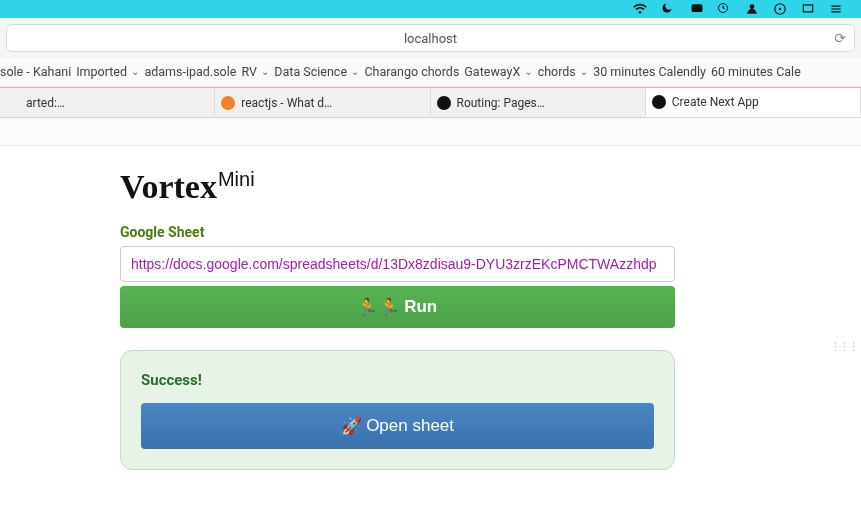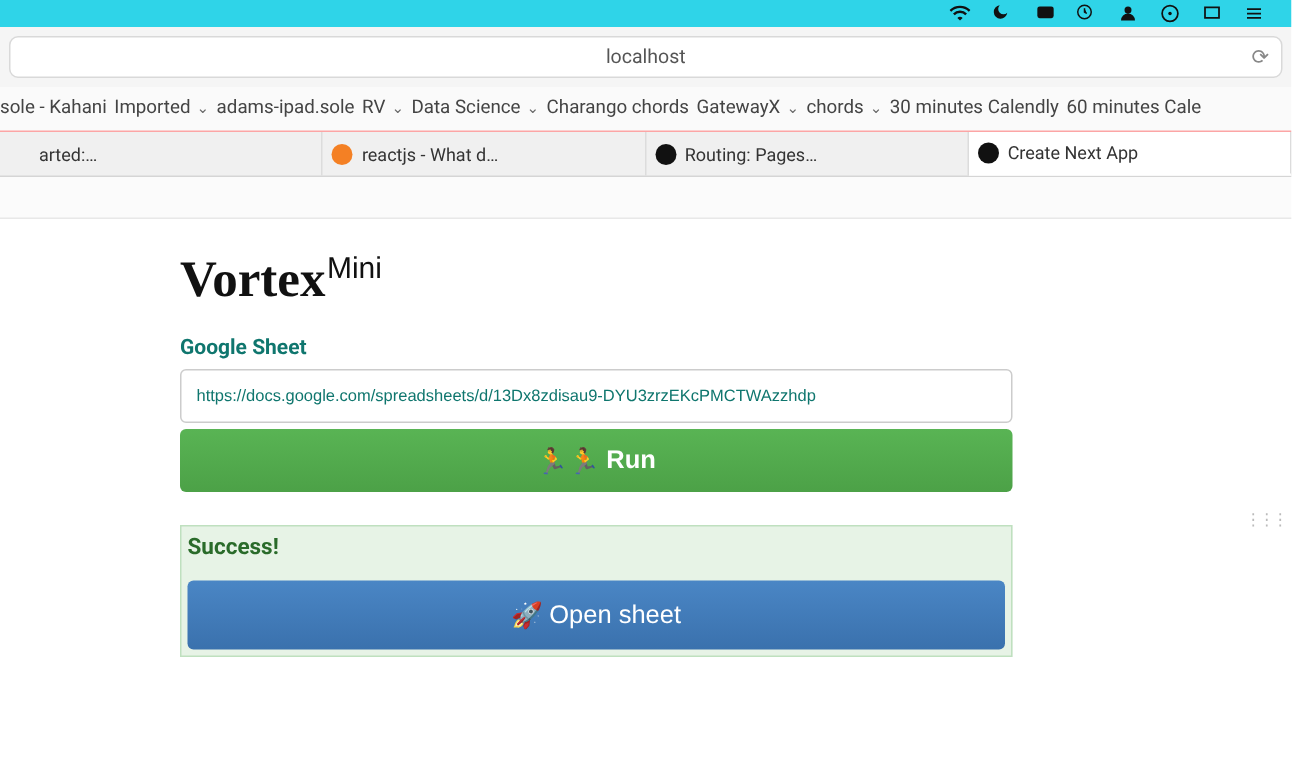--- a/index.html
+++ b/index.html
@@ -109,32 +109,32 @@
     .logo sup {
       font-size: 20px;
       font-weight: 400;
       vertical-align: super;
       font-family: -apple-system, sans-serif;
       margin-left: 1px;
     }
     .field-label {
       font-size: 14px;
       font-weight: 700;
-      color: #0f766e;
+      color: #4d7c0f;
       margin-top: 18px;
       margin-bottom: 6px;
     }
     .sheet-input {
       width: 555px;
       height: 36px;
       border: 1px solid #ccc;
       border-radius: 4px;
       padding: 0 10px;
-      font-size: 11px;
-      color: #0f766e;
+      font-size: 14px;
+      color: #a21caf;
     }
     .run-btn {
       width: 555px;
       height: 42px;
       margin-top: 4px;
       background: #4fa94a;
       background: linear-gradient(#59b454,#4ca147);
       border: none;
       border-radius: 4px;
       color: #fff;
@@ -144,22 +144,22 @@
       display:flex;
       align-items:center;
       justify-content:center;
       gap:4px;
     }
     .success-panel {
       width: 555px;
       margin-top: 22px;
       border: 1px solid #bfe0bf;
       background: #e7f3e6;
-      border-radius: 0;
-      padding: 4px;
+      border-radius: 12px;
+      padding: 20px;
     }
     .success-title {
       font-size: 15px;
       font-weight: 700;
       color: #2a6b2a;
       margin-bottom: 14px;
     }
     .open-btn {
       width: 100%;
       height: 46px;

